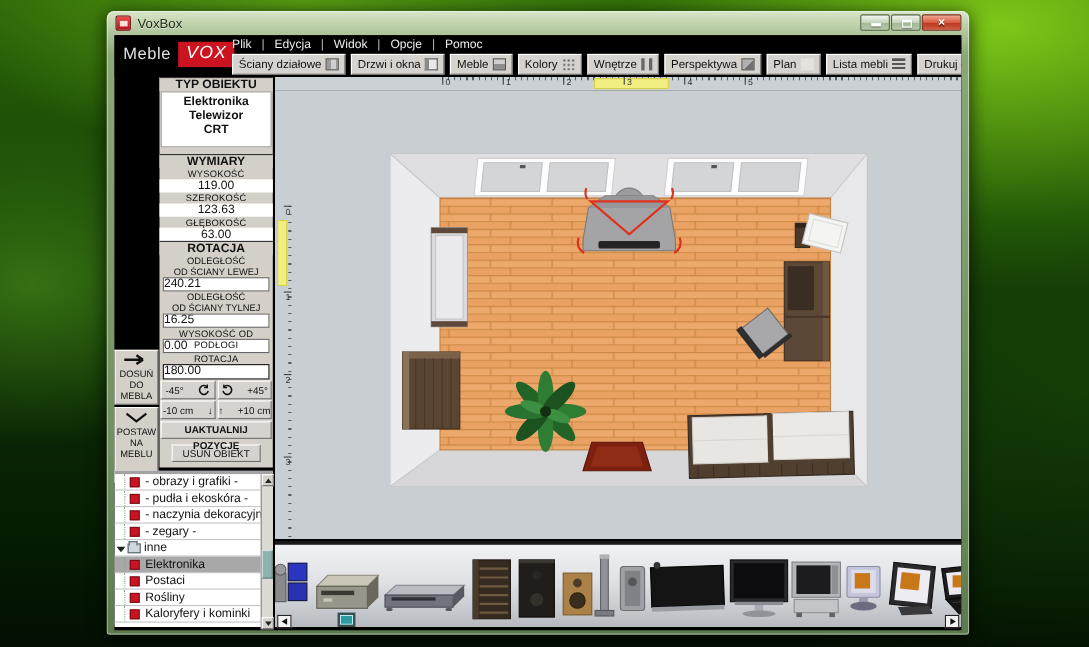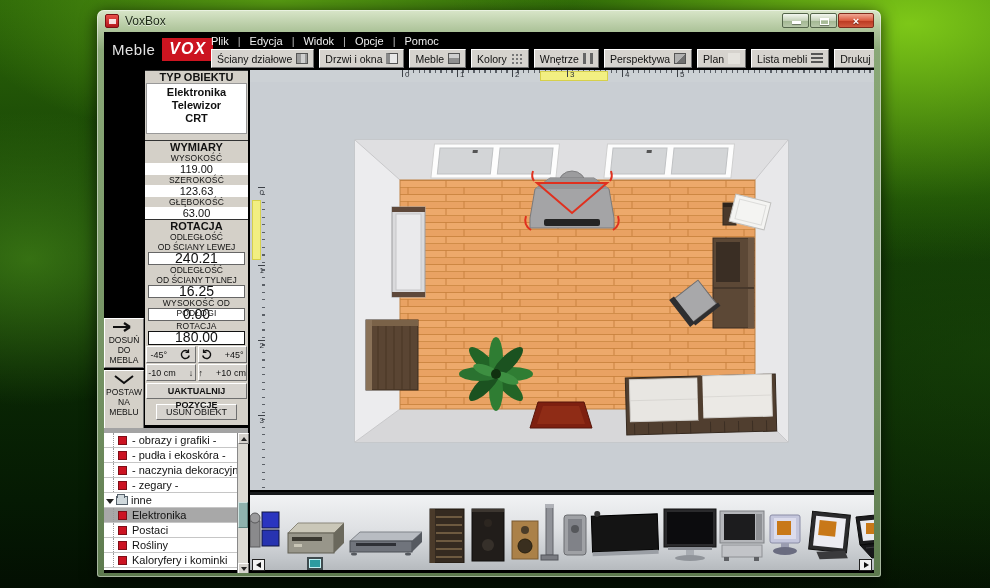--- a/index.html
+++ b/index.html
@@ -32,21 +32,21 @@
   .wb .maxgl { position:absolute; left:9px; top:4px; width:9px; height:7px; border:1px solid #fff; border-top:2px solid #fff; box-shadow:0 1px 1px rgba(0,0,0,.35); }
   .wb .xgl { position:absolute; left:0; top:0; width:100%; height:100%; color:#fff; font-size:11px; font-weight:bold; text-align:center; line-height:14px; text-shadow:0 1px 1px rgba(0,0,0,.5); }
 
   
   .app { position:absolute; left:7px; top:22px; width:770px; height:541px; background:#000; overflow:hidden; }
 
   
   .hdr { position:absolute; left:0; top:0; width:770px; height:38px; background:#000; }
   .brand { position:absolute; left:8px; top:6px; display:flex; align-items:center; }
   .brand-prefix { color:#e2e2e2; font-size:15px; letter-spacing:.5px; }
-  .brand-logo { margin-left:7px; background:#cc1420; color:#fff; font-weight:bold; font-style:italic; font-size:16px; padding:2px 7px 3px 7px; letter-spacing:1px; }
+  .brand-logo { margin-left:7px; background:#cc1420; color:#fff; font-weight:normal; font-style:italic; font-size:16px; padding:2px 7px 3px 7px; letter-spacing:1px; }
   .menubar { position:absolute; left:107px; top:3px; height:13px; display:flex; gap:9px; align-items:flex-start; }
   .menu-item { color:#eee; font-size:11px; cursor:default; }
   .menu-sep { color:#bbb; font-size:11px; }
   .toolbar { position:absolute; left:107px; top:17px; height:20px; display:flex; gap:5px; }
   .tbtn { height:19px; display:flex; align-items:center; gap:4px; padding:0 5px; font-size:10.5px; color:#111;
     background:#d6d3ce; border-top:1px solid #fff; border-left:1px solid #fff; border-right:1px solid #6f6f6f; border-bottom:1px solid #6f6f6f; white-space:nowrap; }
   .tico { width:12px; height:11px; display:inline-block; flex:0 0 auto; }
   .i-wall { background:linear-gradient(90deg,#9a9a9a 0 4px,#cfcfcf 4px 8px,#9a9a9a 8px); border:1px solid #555; }
   .i-door { background:#e8e8e8; border:1px solid #555; border-left:4px solid #8a8a8a; }
   .i-furn { background:linear-gradient(180deg,#cfcfcf 0 4px,#8f8f8f 4px); border:1px solid #555; }
@@ -63,29 +63,29 @@
   .snap-glyph { display:block; height:14px; }
 
   
   .props { position:absolute; left:41px; top:38px; width:103px; height:355px; background:#d4d0c8; font-size:11px; color:#111; }
   .phead { font-weight:bold; text-align:center; font-size:11px; height:13px; line-height:13px; border-top:1px solid #333; background:#d4d0c8; }
   .typebox { height:51px; background:#fff; border:1px solid #999; margin:0 1px; text-align:center; font-weight:bold; font-size:11px; line-height:13px; padding-top:2px; }
   .spacer6 { height:6px; }
   .slabel { font-size:8.5px; text-align:center; height:10px; line-height:10px; letter-spacing:.2px; }
   .slabel2 { font-size:8.5px; text-align:center; height:20px; line-height:10px; }
   .vrow { background:#fff; text-align:center; font-size:11px; height:12px; line-height:12px; }
-  .vbox { background:#fff; border:1px solid #666; margin:0 3px; text-align:center; font-size:14px; height:13px; line-height:11px; }
+  .vbox { background:#fff; border:1px solid #666; margin:0 3px; font-size:11px; height:13px; line-height:11px; }
   .vbox.strong { border-color:#111; height:14px; }
   .btnrow { display:flex; gap:2px; padding:1px 1px 0 1px; height:18px; }
   .pbtn { flex:1; background:#d6d3ce; border-top:1px solid #fff; border-left:1px solid #fff; border-right:1px solid #6f6f6f; border-bottom:1px solid #6f6f6f; font-size:9px; color:#111; display:flex; align-items:center; justify-content:center; gap:13px; }
   .wide-btn { margin:2px 1px 0 1px; height:16px; background:#d6d3ce; border-top:1px solid #fff; border-left:1px solid #fff; border-right:1px solid #6f6f6f; border-bottom:1px solid #6f6f6f; font-size:9px; font-weight:bold; color:#111; text-align:center; line-height:14px; }
   .del-btn { margin:5px 11px 0 11px; font-weight:normal; }
 
   
-  .catlist { position:absolute; left:0; top:396px; width:144px; height:142px; background:#fff; border-top:5px solid #a3a3a3; }
+  .catlist { position:absolute; left:0; top:396px; width:144px; height:142px; background:#fff; border-top:3px solid #a3a3a3; }
   .cat-row { position:relative; width:133px; height:15px; line-height:15px; font-size:11px; color:#111; border-bottom:1px solid #c6c6c6; padding-left:28px; white-space:nowrap; overflow:hidden; }
   .cat-row.sel { background:#a8a8a8; }
   .redsq { position:absolute; left:14px; top:3px; width:9px; height:9px; background:#cc1322; border:1px solid #7e0d16; }
   .treeline { position:absolute; left:9px; top:0; height:100%; border-left:1px dotted #9a9a9a; }
   .tri-open { position:absolute; left:2px; top:6px; width:0; height:0; border-left:4px solid transparent; border-right:4px solid transparent; border-top:5px solid #222; }
   .folder { position:absolute; left:12px; top:3px; width:12px; height:9px; background:#cfd8dc; border:1px solid #55606a; }
   .folder::before { content:""; position:absolute; left:0; top:-3px; width:6px; height:3px; background:#cfd8dc; border:1px solid #55606a; border-bottom:none; }
   .cat-row.folder-row { padding-left:27px; }
   .vscroll { position:absolute; right:0; top:0; width:11px; height:141px; background:#dcdad4; border-left:1px solid #888; }
   .sbtn { position:absolute; left:0; width:11px; height:11px; background:#d6d3ce; border:1px solid #6f6f6f; border-top-color:#fff; border-left-color:#fff; }

